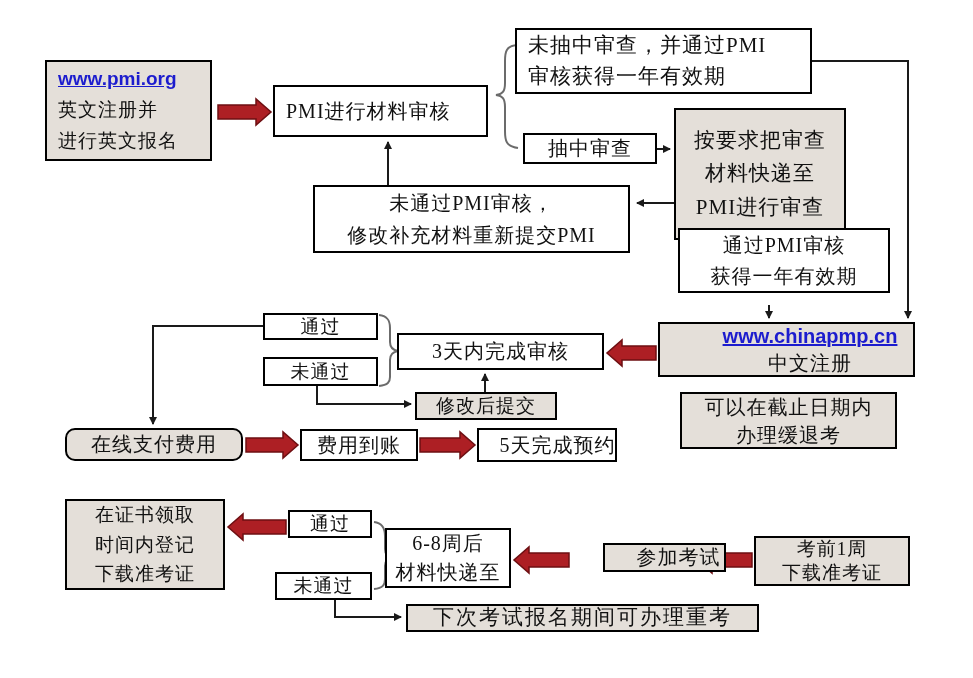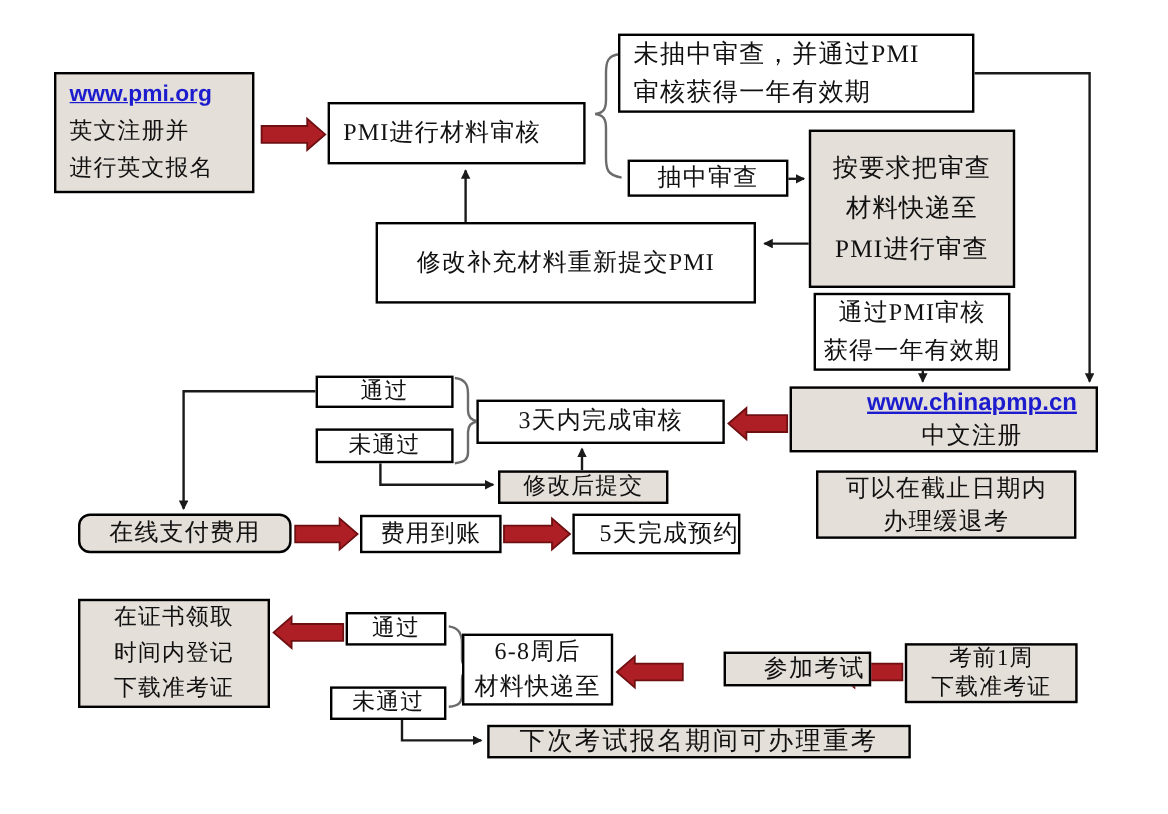--- a/index.html
+++ b/index.html
@@ -83,24 +83,25 @@
     <div>抽中审查</div>
   </div>
 
   <div class="box shaded" style="left:674px;top:108px;width:172px;height:132px;font-size:21px;line-height:1.58;">
     <div>按要求把审查</div>
     <div>材料快递至</div>
     <div>PMI进行审查</div>
   </div>
 
   <div class="box white" style="left:313px;top:185px;width:317px;height:68px;line-height:1.6;">
+    <div>未通过PMI审核，</div>
     <div>修改补充材料重新提交PMI</div>
   </div>
 
-  <div class="box white" style="left:678px;top:244px;width:164px;height:65px;line-height:1.55;">
+  <div class="box white" style="left:678px;top:228px;width:212px;height:65px;line-height:1.55;">
     <div>通过PMI审核</div>
     <div>获得一年有效期</div>
   </div>
 
   <div class="box shaded" style="left:658px;top:322px;width:257px;height:55px;line-height:1.32;padding-left:47px;">
     <div class="link">www.chinapmp.cn</div>
     <div>中文注册</div>
   </div>
 
   <div class="box shaded" style="left:680px;top:392px;width:217px;height:57px;line-height:1.4;">
@@ -152,21 +153,21 @@
 
   <div class="box white" style="left:385px;top:528px;width:126px;height:60px;line-height:1.45;">
     <div>6-8周后</div>
     <div>材料快递至</div>
   </div>
 
   <div class="box shaded" style="left:603px;top:543px;width:123px;height:29px;padding-left:28px;">
     <div>参加考试</div>
   </div>
 
-  <div class="box shaded" style="left:754px;top:536px;width:144px;height:50px;font-size:19px;line-height:1.28;">
+  <div class="box shaded" style="left:754px;top:536px;width:156px;height:50px;font-size:19px;line-height:1.28;">
     <div>考前1周</div>
     <div>下载准考证</div>
   </div>
 
   <div class="box shaded" style="left:406px;top:604px;width:353px;height:28px;font-size:21px;line-height:1.1;letter-spacing:2px;">
     <div>下次考试报名期间可办理重考</div>
   </div>
 
 </div>
 

